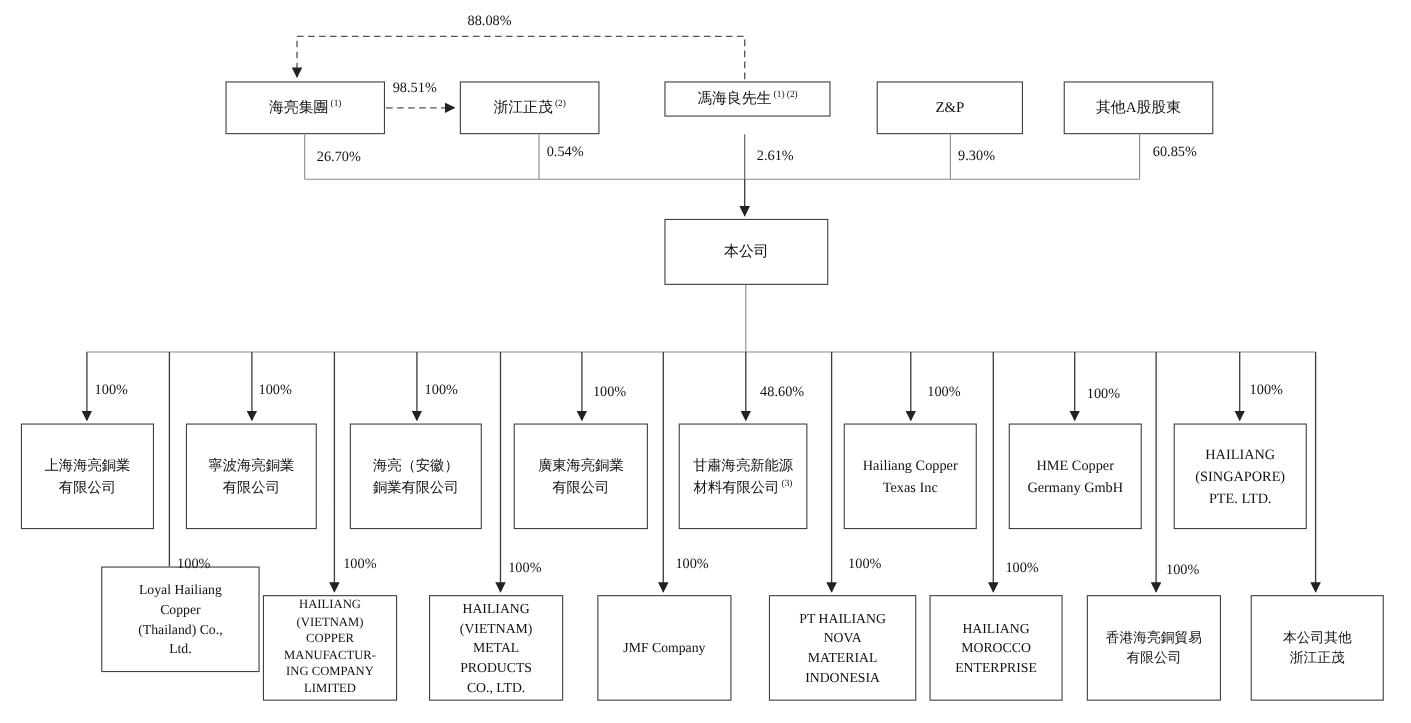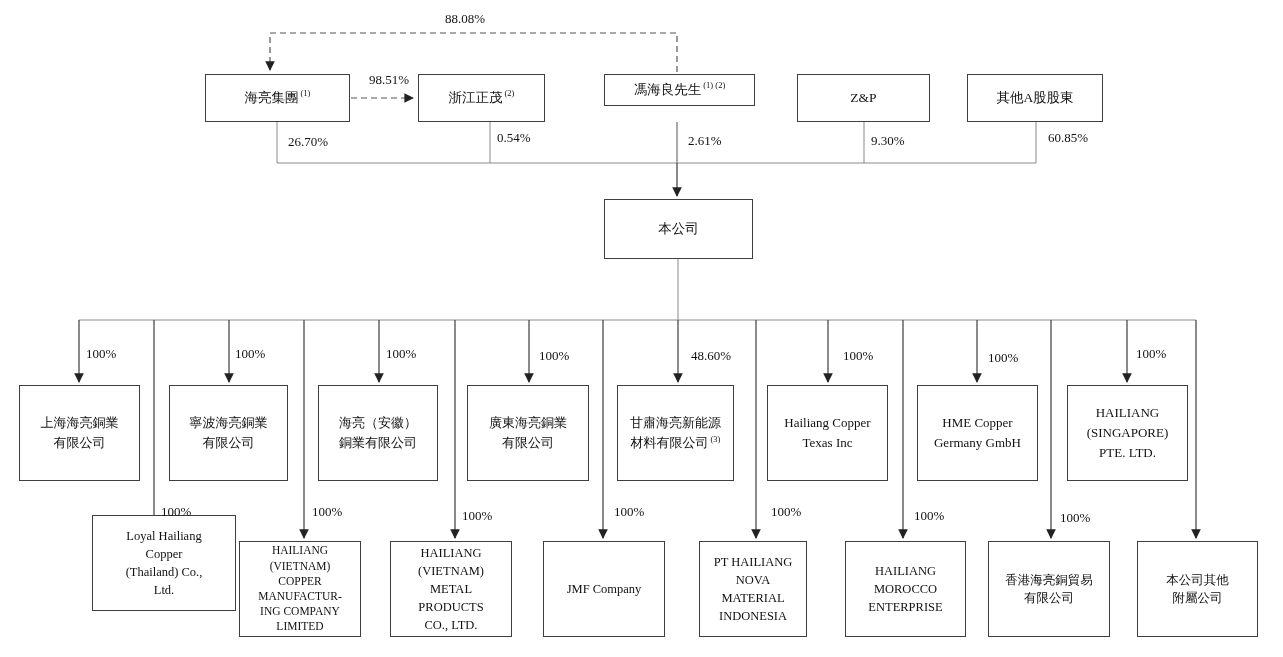--- a/index.html
+++ b/index.html
@@ -13,21 +13,21 @@
     position:absolute;border:1.5px solid #3f3f3f;background:#fff;
     display:flex;align-items:center;justify-content:center;text-align:center;
     box-sizing:border-box;font-size:13.5px;line-height:1.5;padding:2px 4px;
   }
   .node .nm{white-space:pre-line;text-align:center;}
   .node sup{font-size:8.5px;margin-left:2px;line-height:0;}
   .tier2{font-size:13px;line-height:1.55;}
   .tier3{font-size:12.5px;line-height:1.45;}
   .tight{font-size:11.5px;line-height:1.32;}
   .pct{position:absolute;font-size:13px;line-height:1.1;color:#111;white-space:nowrap;}
-  .ctr{text-align:right;}
+  .ctr{text-align:left;}
 </style>
 </head>
 <body>
 
 <div id="stage">
 
   <svg id="wires" viewBox="0 0 1283 657" xmlns="http://www.w3.org/2000/svg">
     <defs>
       <marker id="arr" viewBox="0 0 10 10" refX="9" refY="5" markerWidth="8" markerHeight="8" orient="auto-start-reverse">
         <path d="M0,0 L10,5 L0,10 z" fill="#222"></path>
@@ -139,38 +139,38 @@
   <div class="node tier3" style="left:390px;top:541px;width:122px;height:96px">
     <span class="nm">HAILIANG
 (VIETNAM)
 METAL
 PRODUCTS
 CO., LTD.</span>
   </div>
   <div class="node tier3" style="left:543px;top:541px;width:122px;height:96px">
     <span class="nm">JMF Company</span>
   </div>
-  <div class="node tier3" style="left:699px;top:541px;width:108px;height:96px">
+  <div class="node tier3" style="left:699px;top:541px;width:134px;height:96px">
     <span class="nm">PT HAILIANG
 NOVA
 MATERIAL
 INDONESIA</span>
   </div>
   <div class="node tier3" style="left:845px;top:541px;width:121px;height:96px">
     <span class="nm">HAILIANG
 MOROCCO
 ENTERPRISE</span>
   </div>
   <div class="node tier3" style="left:988px;top:541px;width:122px;height:96px">
     <span class="nm">香港海亮銅貿易
 有限公司</span>
   </div>
   <div class="node tier3" style="left:1137px;top:541px;width:121px;height:96px">
     <span class="nm">本公司其他
-附屬公司</span>
+浙江正茂</span>
   </div>
 
   <div class="pct ctr" style="left:425px;top:12px;width:60px">88.08%</div>
   <div class="pct ctr" style="left:357px;top:73px;width:52px">98.51%</div>
 
   <div class="pct" style="left:288px;top:135px">26.70%</div>
   <div class="pct" style="left:497px;top:131px">0.54%</div>
   <div class="pct" style="left:688px;top:134px">2.61%</div>
   <div class="pct" style="left:871px;top:134px">9.30%</div>
   <div class="pct" style="left:1048px;top:131px">60.85%</div>

